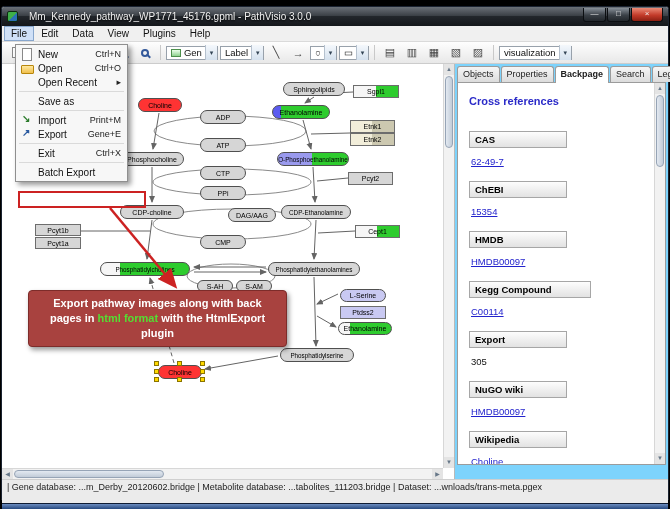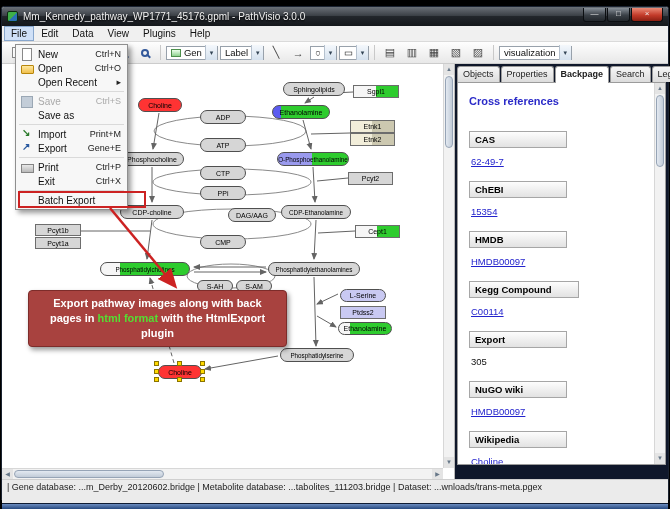--- a/index.html
+++ b/index.html
@@ -1,20 +1,20 @@
 <!DOCTYPE html>
 <html><head>
 <meta charset="utf-8">
 <style>
 *{margin:0;padding:0;box-sizing:border-box}
 html,body{width:670px;height:509px;background:#000;overflow:hidden;font-family:"Liberation Sans",sans-serif}
 body{position:relative}
 .window{position:absolute;left:1px;top:6px;width:668px;height:494px;background:#ebebeb;border:1px solid #1a2230;border-radius:3px 3px 0 0}
 
-.titlebar{height:19px;background:linear-gradient(180deg,#6a7077 0%,#3c4147 45%,#22262b 50%,#14171b 100%);display:flex;align-items:center;padding:0 5px;gap:5px;border-radius:2px 2px 0 0}
+.titlebar{height:19px;background:linear-gradient(180deg,#6a7077 0%,#3c4147 45%,#22262b 50%,#14171b 100%);display:flex;align-items:center;padding:0 5px;gap:11px;border-radius:2px 2px 0 0}
 .app-icon{width:11px;height:11px;border-radius:2px;background:linear-gradient(135deg,#3fae49 0 50%,#2b6fb4 50%);border:1px solid #0d2b12}
 .title-text{color:#f2f2f2;font-size:10px;text-shadow:0 1px 2px #000;white-space:nowrap;overflow:hidden}
 .winbtns{margin-left:auto;display:flex;margin-top:-3px}
 .wbtn{width:23px;height:14px;border:1px solid #0b0e11;border-top:none;background:linear-gradient(#878f98,#3a4047 55%,#22272c);color:#eee;font-size:8px;line-height:12px;text-align:center;border-radius:0 0 3px 3px;margin-left:1px}
 .wbtn.close{width:32px;background:linear-gradient(#eb8a76,#c33b2a 55%,#8c1f12)}
 
 .menubar{height:16px;background:#f0f0f0;border-bottom:1px solid #dadada;display:flex;align-items:stretch;font-size:10px;padding-left:2px}
 .menu-item{padding:2px 7px;color:#111}
 .menu-item.active{background:#cfe0f7;border:1px solid #87a6cd;padding:1px 6px}
 
@@ -40,28 +40,28 @@
 
 .vscroll{position:absolute;right:0;top:0;bottom:11px;width:11px;background:#f2f2f2;border-left:1px solid #d7d7d7;z-index:9}
 .vscroll .sb-up,.vscroll .sb-down{position:absolute;left:0;right:0;height:11px;background:#e4e4e4;color:#678;font-size:6px;text-align:center;line-height:11px}
 .vscroll .sb-down{bottom:0}
 .vscroll .thumb{position:absolute;left:1px;right:1px;top:12px;height:72px;background:linear-gradient(90deg,#e3e9f1,#c2ccd8);border:1px solid #96a4b6;border-radius:4px}
 .hscroll{position:absolute;left:0;right:11px;bottom:0;height:11px;background:#f2f2f2;border-top:1px solid #d7d7d7;z-index:9}
 .hscroll .sb-left,.hscroll .sb-right{position:absolute;top:0;bottom:0;width:11px;background:#e4e4e4;color:#678;font-size:6px;text-align:center;line-height:11px}
 .hscroll .sb-right{right:0}
 .hscroll .thumb{position:absolute;top:1px;bottom:1px;left:12px;width:150px;background:linear-gradient(#e3e9f1,#c2ccd8);border:1px solid #96a4b6;border-radius:4px}
 
-.rpanel{flex:1;background:#0f172a;display:flex;flex-direction:column;min-width:0}
+.rpanel{flex:1;background:#7dd3fc;display:flex;flex-direction:column;min-width:0}
 .tabs{display:flex;padding:2px 2px 0;gap:1px;font-size:9px}
 .tab{padding:2px 5px 3px;background:linear-gradient(#f6f6f6,#dcdcdc);border:1px solid #9b9b9b;border-bottom:none;border-radius:3px 3px 0 0;color:#222;white-space:nowrap}
 .tab.active{background:#fff;position:relative;z-index:2;margin-bottom:-1px;padding-bottom:4px;font-weight:bold}
 .rcontent{flex:1;margin:0 2px 14px;background:#fff;border:1px solid #9b9b9b;padding:12px 20px 4px 11px;position:relative;overflow:hidden}
 .bp-head{color:#2a2ac8;font-weight:bold;font-size:11px;margin-bottom:24px}
 .bp-sec-header{display:block;width:98px;background:linear-gradient(#fdfdfd,#e2e2e2);border:1px solid #a6a6a6;font-weight:bold;font-size:9.5px;padding:2px 5px;margin-bottom:8px}
-.bp-sec-header.wide{width:110px}
+.bp-sec-header.wide{width:122px}
 .bp-link{display:block;color:#2222cc;text-decoration:underline;font-size:9.5px;margin:0 0 14px 2px}
 .bp-link.bp-plain{color:#111;text-decoration:none}
 .rcontent .vscroll{bottom:0}
 
 .statusbar{height:24px;background:#ebebeb;border-top:1px solid #cfcfcf;font-size:9px;line-height:15px;padding-left:5px;color:#222;white-space:nowrap;overflow:hidden}
 
 .bottom-edge{height:6px;background:linear-gradient(#6b8cc0,#27497f);border-top:1px solid #0f1c33}
 
 .filemenu{position:absolute;left:13px;top:37px;width:113px;background:#f7f7f7;border:1px solid #8f8f8f;box-shadow:3px 3px 5px rgba(0,0,0,.4);z-index:40;padding:2px 0}
 .fm-item{height:14px;display:flex;align-items:center;gap:5px;padding:0 6px 0 4px;font-size:10px;color:#111}
@@ -289,47 +289,37 @@
         <span class="fm-ico open-folder-icon"></span>
         <span>Open</span>
         <span class="sc">Ctrl+O</span>
       </div>
       <div class="fm-item">
         <span class="fm-ico "></span>
         <span>Open Recent</span>
         <span class="sc">▸</span>
       </div>
       <div class="fm-sep"></div>
-      <div class="fm-item disabled">
-        <span class="fm-ico save-icon"></span>
-        <span>Save</span>
-        <span class="sc">Ctrl+S</span>
-      </div>
       <div class="fm-item">
         <span class="fm-ico "></span>
         <span>Save as</span>
         <span class="sc"></span>
       </div>
       <div class="fm-sep"></div>
       <div class="fm-item">
         <span class="fm-ico import-icon"></span>
         <span>Import</span>
         <span class="sc">Print+M</span>
       </div>
       <div class="fm-item">
         <span class="fm-ico export-icon"></span>
         <span>Export</span>
         <span class="sc">Gene+E</span>
       </div>
       <div class="fm-sep"></div>
-      <div class="fm-item">
-        <span class="fm-ico print-icon"></span>
-        <span>Print</span>
-        <span class="sc">Ctrl+P</span>
-      </div>
       <div class="fm-item">
         <span class="fm-ico "></span>
         <span>Exit</span>
         <span class="sc">Ctrl+X</span>
       </div>
       <div class="fm-sep"></div>
       <div class="fm-item">
         <span class="fm-ico "></span>
         <span>Batch Export</span>
         <span class="sc"></span>

